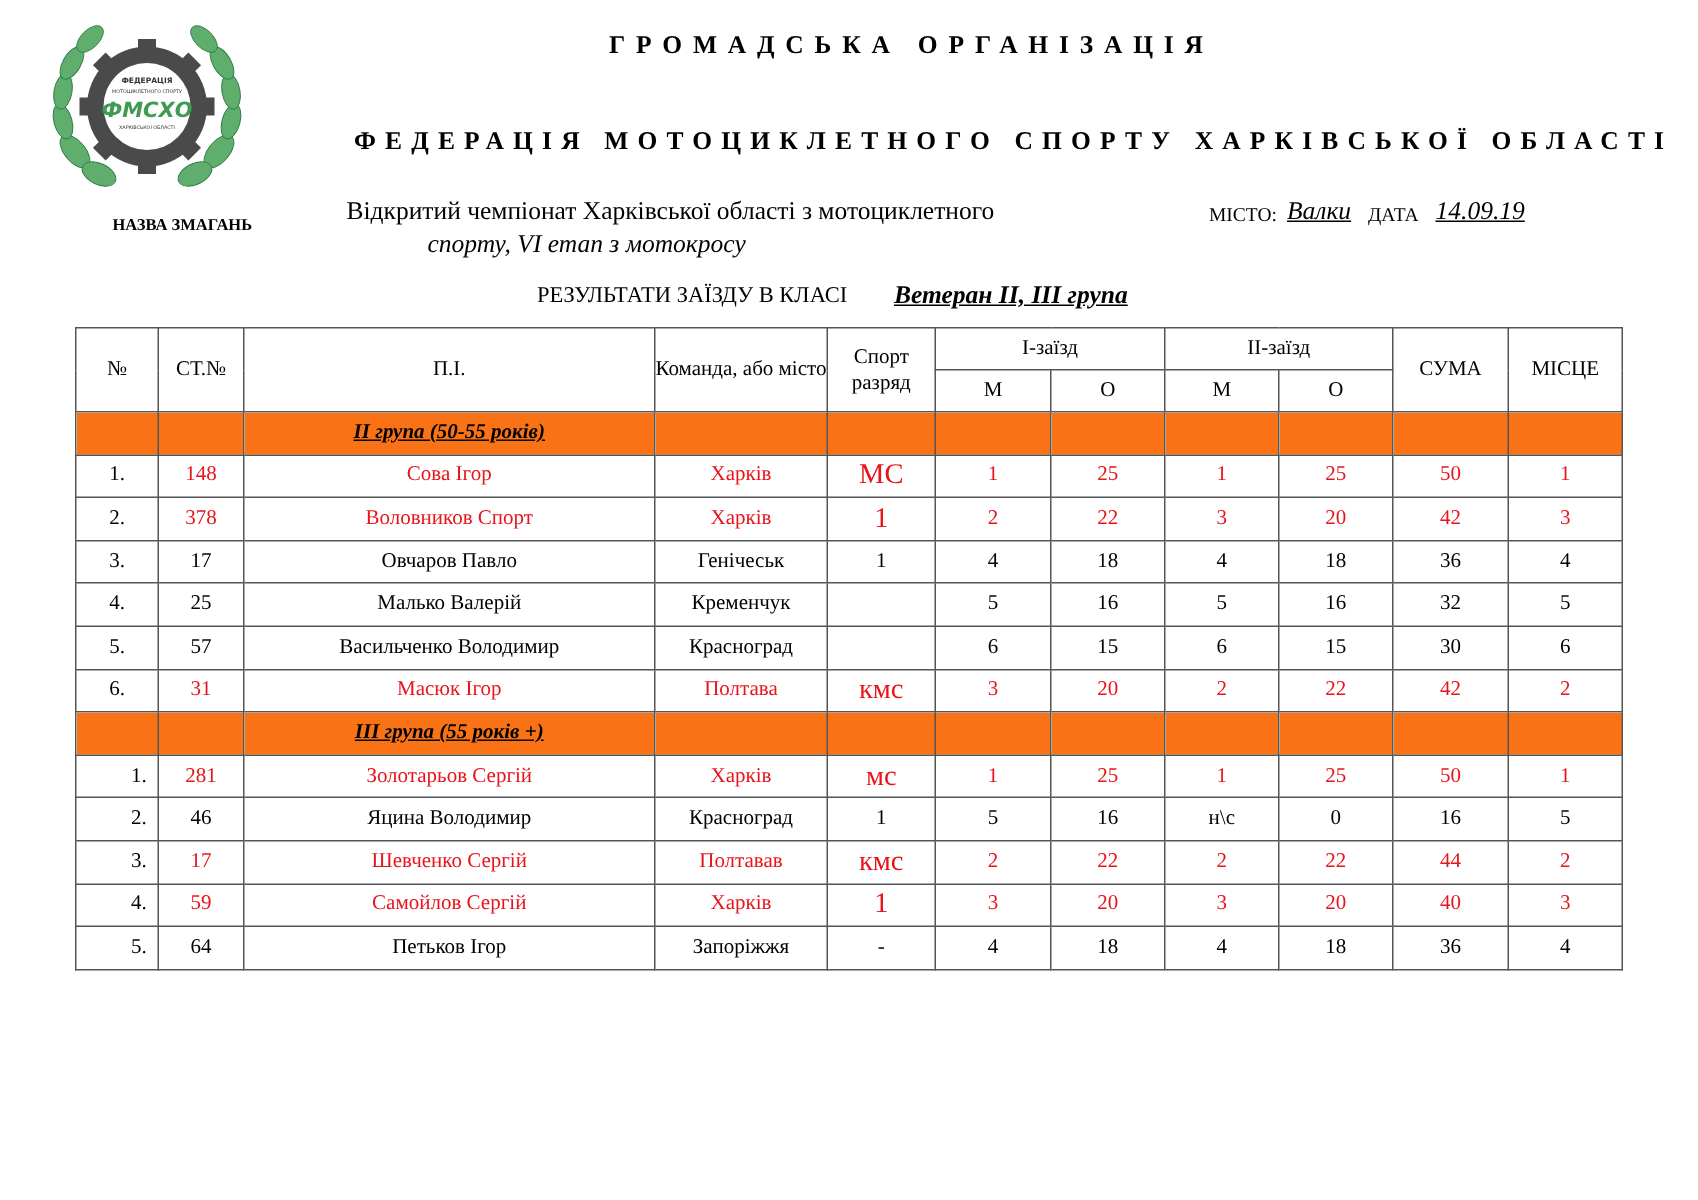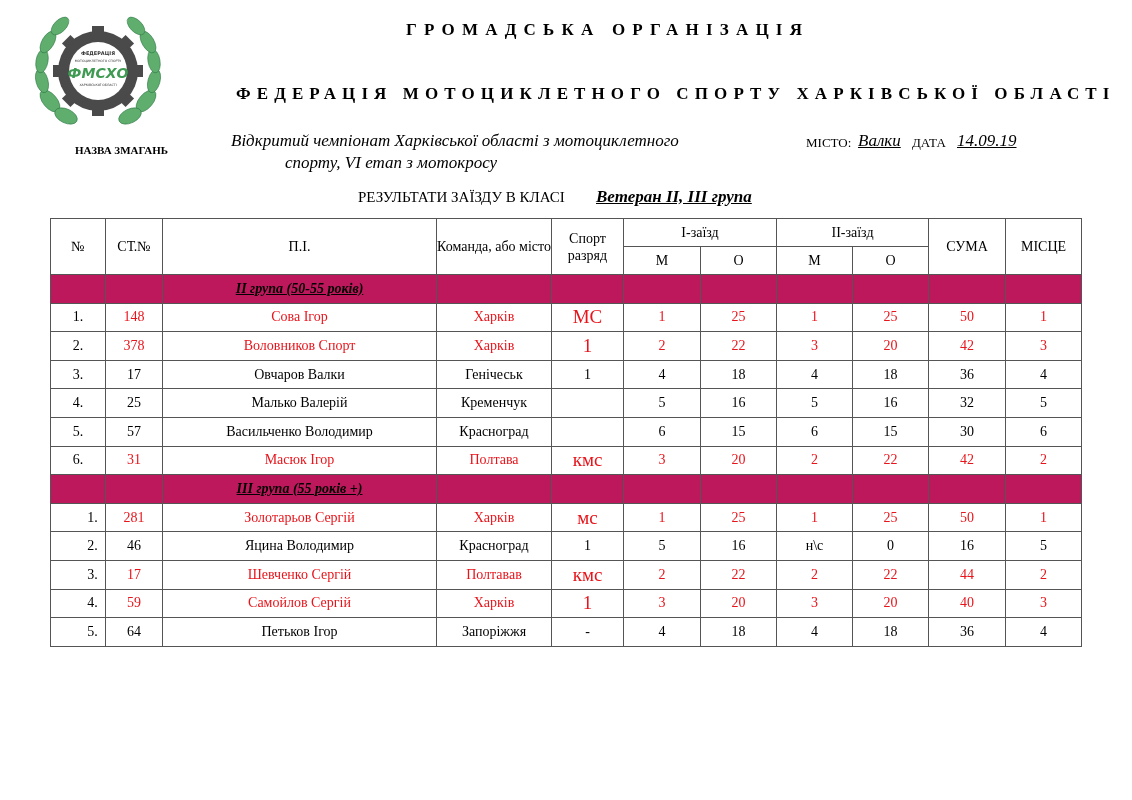--- a/index.html
+++ b/index.html
@@ -2,35 +2,35 @@
 <html><head>
 <meta charset="utf-8">
 <style>
   html, body { margin:0; padding:0; background:#ffffff; }
   body { width:1132px; height:800px; position:relative; overflow:hidden;
          font-family:"Liberation Serif", "DejaVu Serif", serif; color:#000; }
   .logo { position:absolute; left:28px; top:6px; width:140px; height:130px; }
   .org1 { position:absolute; left:406px; top:20px; font-size:17px; font-weight:bold; letter-spacing:7.2px; }
   .org2 { position:absolute; left:236px; top:52px; font-size:17px; font-weight:bold; letter-spacing:6.1px;margin-top:32px; }
   .comp-label { position:absolute; left:75px; top:144px; font-size:11px; font-weight:bold; }
-  .comp-name1 { position:absolute; left:231px; top:131px; font-size:17px; font-style:italic; }
+  .comp-name1 { position:absolute; left:231px; top:131px; font-size:17px; }
   .comp-name2 { position:absolute; left:285px; top:153px; font-size:17px; font-style:italic; }
   .city-label { position:absolute; left:806px; top:135px; font-size:13px; }
   .city-val { position:absolute; left:858px; top:131px; font-size:17px; font-style:italic; text-decoration:underline; }
   .date-label { position:absolute; left:912px; top:135px; font-size:13px; }
   .date-val { position:absolute; left:957px; top:131px; font-size:17px; font-style:italic; text-decoration:underline; }
   .results-label { position:absolute; left:358px; top:189px; font-size:15px; }
   .class-val { position:absolute; left:596px; top:187px; font-size:17px; font-style:italic; font-weight:bold; text-decoration:underline; }
   table.res { position:absolute; left:50px; top:218px; border-collapse:collapse; table-layout:fixed; width:1031px; }
   table.res td, table.res th { border:1px solid #555; padding:0; font-size:14px; font-weight:normal; text-align:center; vertical-align:middle; overflow:hidden; white-space:nowrap; }
   table.res th { line-height:17px; }
   .h-top { height:28px; }
   .h-sub { height:28px; }
   .row td { height:27.6px; }
-  .grp td { background:#be185d; }
+  .grp td { background:#f97316; }
   .grp .gt { font-style:italic; font-weight:bold; text-decoration:underline; }
   td.name { text-align:left; padding-left:7px; }
   td.num { text-align:left; padding-left:17px; }
   td.num.ind { padding-left:29px; }
   td.b { font-weight:bold; }
   .red td { color:#e8141b; }
   .red td.num { color:#000; }
   .red td.rank { font-size:19px; }
 </style>
 </head>
@@ -156,21 +156,21 @@
         <td class="b">2</td>
         <td class="b">22</td>
         <td class="b">3</td>
         <td class="b">20</td>
         <td class="b">42</td>
         <td class="b">3</td>
       </tr>
       <tr class="row">
         <td class="num">3.</td>
         <td>17</td>
-        <td class="name">Овчаров Валки</td>
+        <td class="name">Овчаров Павло</td>
         <td>Генічеськ</td>
         <td class="rank">1</td>
         <td class="b">4</td>
         <td class="b">18</td>
         <td class="b">4</td>
         <td class="b">18</td>
         <td class="b">36</td>
         <td class="b">4</td>
       </tr>
       <tr class="row">

